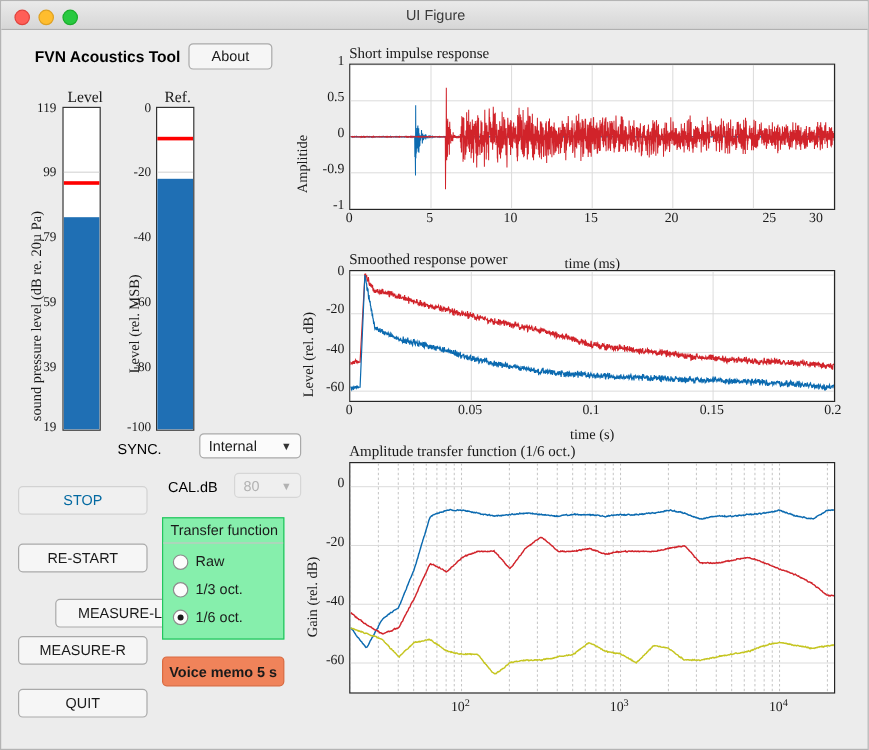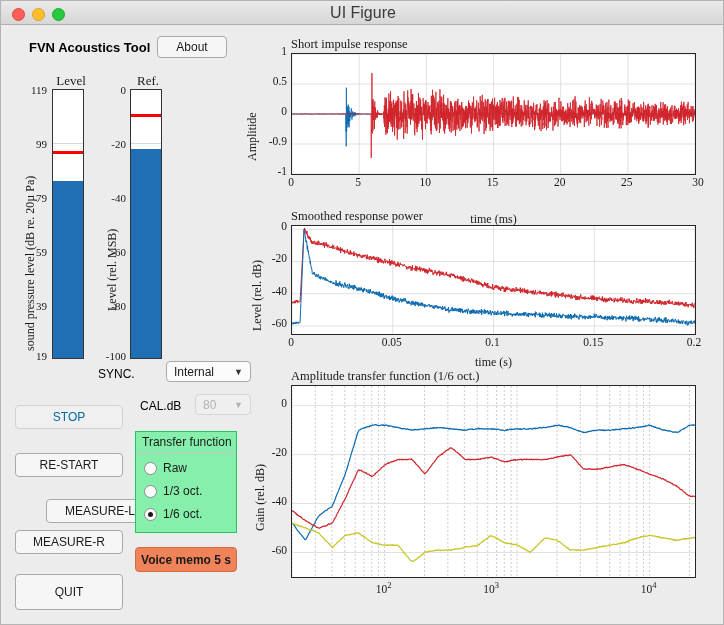--- a/index.html
+++ b/index.html
@@ -7,21 +7,21 @@
        font-family:"Liberation Sans",sans-serif;}
 
   #app{position:relative;width:724px;height:625px;background:#ececec;
        border:1px solid #b4b4b4;box-sizing:border-box;overflow:hidden;}
 
   
   #titlebar{position:absolute;left:0;top:0;width:724px;height:24px;
       background:linear-gradient(#eaeaea,#d6d6d6);
       border-bottom:1px solid #b0b0b0;box-sizing:border-box;}
   #titlebar .tb-title{position:absolute;left:0;top:0;width:724px;height:24px;
-      line-height:24px;text-align:center;font-size:16px;color:#3a3a3a;
+      line-height:24px;text-align:center;font-size:12px;color:#3a3a3a;
       font-family:"Liberation Sans",sans-serif;}
   .tl{position:absolute;top:7px;width:11px;height:11px;border-radius:50%;}
   .tl.close{left:11px;background:#ff5f57;border:1px solid #e0443e;}
   .tl.min{left:31px;background:#ffbd2e;border:1px solid #dea123;}
   .tl.max{left:51px;background:#28c940;border:1px solid #1aad2b;}
 
   
   .lbl{position:absolute;font-size:12px;color:#000;white-space:nowrap;}
 
   
@@ -145,21 +145,21 @@
   <div class="lbl" style="left:139px;top:398px;font-size:12px;">CAL.dB</div>
   <div class="dd disabled" style="left:194px;top:393px;width:56px;height:21px;">
     <span class="dd-val">80</span>
     <span class="dd-arr">▼</span>
   </div>
 
   <div class="btn disabled" style="left:14px;top:404px;width:108px;height:24px;">STOP</div>
   <div class="btn" style="left:14px;top:452px;width:108px;height:24px;">RE-START</div>
   <div class="btn" style="left:14px;top:498px;width:108px;height:24px;margin-left:31px;">MEASURE-L</div>
   <div class="btn" style="left:14px;top:529px;width:108px;height:24px;">MEASURE-R</div>
-  <div class="btn" style="left:14px;top:573px;width:108px;height:36px;">QUIT</div>
+  <div class="btn" style="left:14px;top:573px;width:108px;height:24px;">QUIT</div>
 
   <div class="panel" style="left:134px;top:430px;width:102px;height:102px;">
     <div class="panel-title">Transfer function</div>
     <div class="radio-row" style="top:27px;">
       <span class="radio" id="rad0"></span>
       <span class="radio-lbl">Raw</span>
     </div>
     <div class="radio-row" style="top:50px;">
       <span class="radio" id="rad1"></span>
       <span class="radio-lbl">1/3 oct.</span>
@@ -255,38 +255,38 @@
       </svg>
     </div>
   <div class="ax-xlabel" style="left:290px;top:608px;width:405px;">frequency (Hz)</div>
 
   <div id="tick-layer">
       <div class="tick-x" style="left: 270px; top: 175px; width: 40px;">0</div>
       <div class="tick-x" style="left: 337.167px; top: 175px; width: 40px;">5</div>
       <div class="tick-x" style="left: 404.333px; top: 175px; width: 40px;">10</div>
       <div class="tick-x" style="left: 471.5px; top: 175px; width: 40px;">15</div>
       <div class="tick-x" style="left: 538.667px; top: 175px; width: 40px;">20</div>
-      <div class="tick-x" style="left: 605.833px; top: 175px; width: 40px;">25</div>
-      <div class="tick-x" style="left: 677px; top: 175px; width: 40px; font-family: Liberation Serif, serif;">30</div>
+      <div class="tick-x" style="left: 605.833px; top: 175px; width: 40px; text-align: right;">25</div>
+      <div class="tick-x" style="left: 659px; top: 175px; width: 40px; font-family: Liberation Serif, serif;">30</div>
       <div class="tick-y" style="left: 256px; top: 44px; width: 30px;">1</div>
       <div class="tick-y" style="left: 256px; top: 74px; width: 30px;">0.5</div>
       <div class="tick-y" style="left: 256px; top: 104px; width: 30px;">0</div>
       <div class="tick-y" style="left: 256px; top: 134px; width: 30px;">-0.9</div>
       <div class="tick-y" style="left: 256px; top: 164px; width: 30px;">-1</div>
       <div class="tick-x" style="left: 268px; top: 335px; width: 44px;">0</div>
       <div class="tick-x" style="left: 368.75px; top: 335px; width: 44px;">0.05</div>
       <div class="tick-x" style="left: 469.5px; top: 335px; width: 44px;">0.1</div>
       <div class="tick-x" style="left: 570.25px; top: 335px; width: 44px;">0.15</div>
       <div class="tick-x" style="left: 671px; top: 335px; width: 44px;">0.2</div>
       <div class="tick-y" style="left: 260px; top: 219.224px; width: 26px;">0</div>
       <div class="tick-y" style="left: 260px; top: 251.463px; width: 26px;">-20</div>
       <div class="tick-y" style="left: 260px; top: 283.701px; width: 26px;">-40</div>
       <div class="tick-y" style="left: 260px; top: 315.94px; width: 26px;">-60</div>
       <div class="tick-x" style="left: 360.617px; top: 579px; width: 44px;">10<span class="sup">2</span></div>
-      <div class="tick-x" style="left: 468px; top: 579px; width: 44px;">10<span class="sup">3</span></div>
+      <div class="tick-x" style="left: 493px; top: 579px; width: 44px;">10<span class="sup">3</span></div>
       <div class="tick-x" style="left: 625.627px; top: 579px; width: 44px;">10<span class="sup">4</span></div>
       <div class="tick-y" style="left: 260px; top: 395.59px; width: 26px;">0</div>
       <div class="tick-y" style="left: 260px; top: 444.564px; width: 26px;">-20</div>
       <div class="tick-y" style="left: 260px; top: 493.538px; width: 26px;">-40</div>
       <div class="tick-y" style="left: 260px; top: 542.513px; width: 26px;">-60</div>
     </div>
 
 </div>
 
 </body></html>

